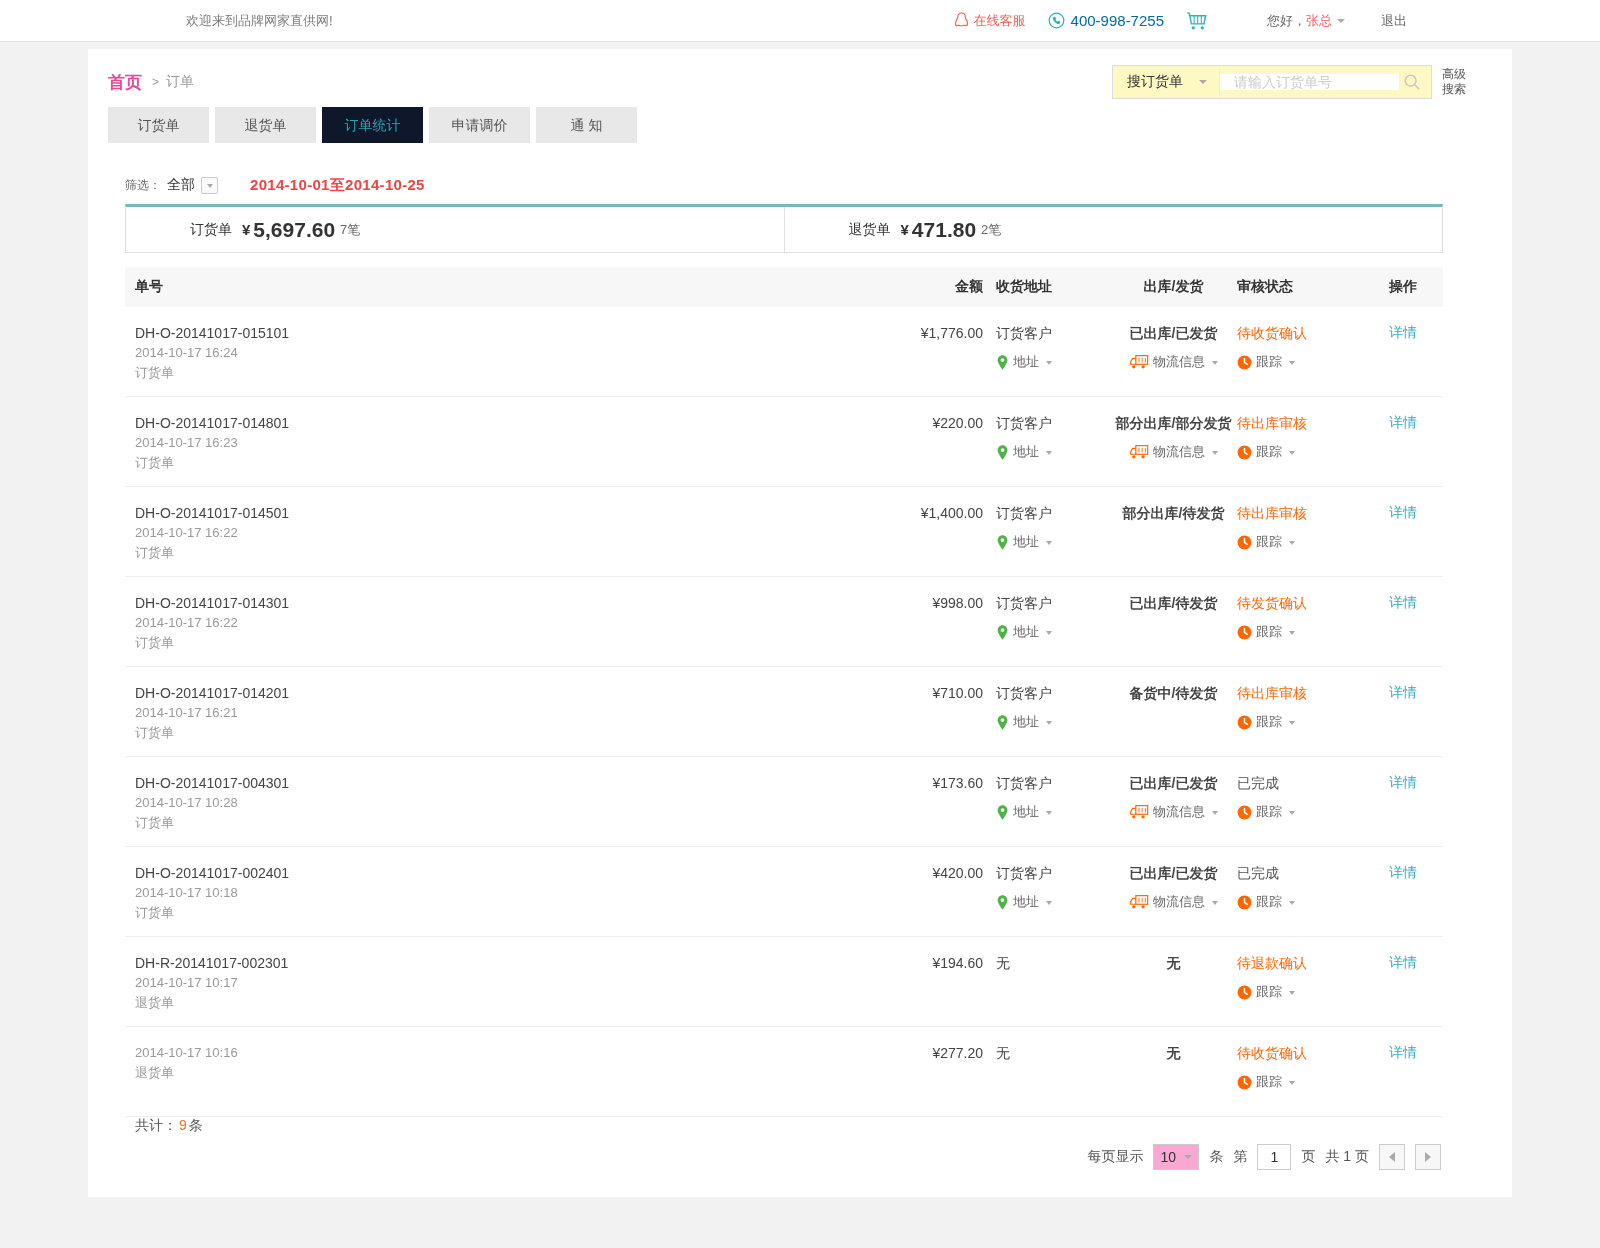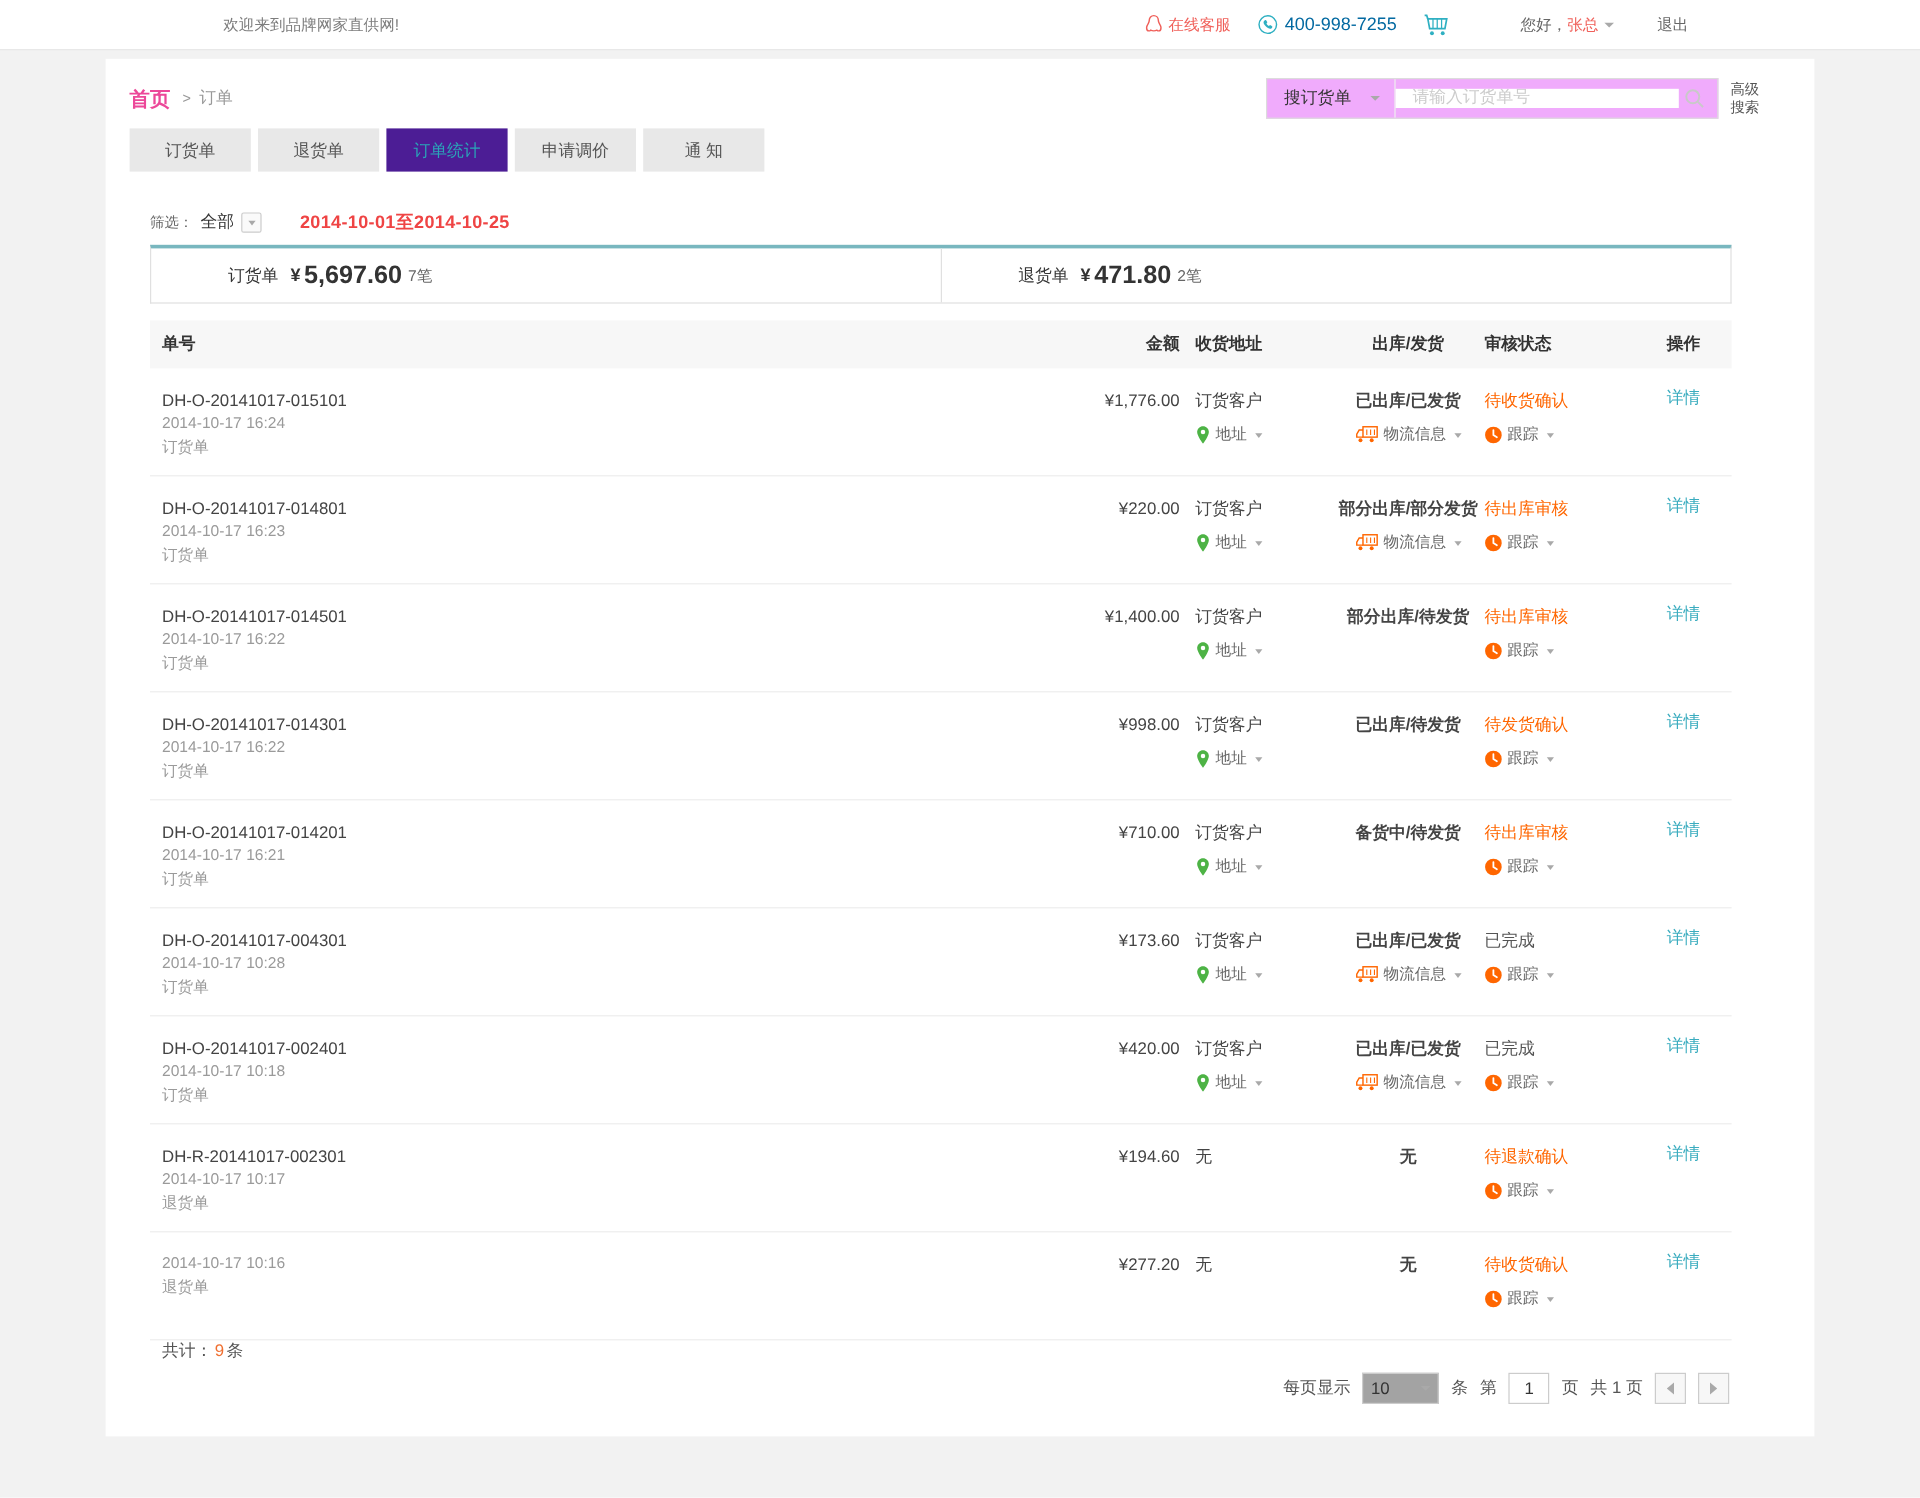--- a/index.html
+++ b/index.html
@@ -41,22 +41,22 @@
     display:flex; justify-content:space-between; align-items:center;
     padding:16px 46px 8px 20px;
   }
   .breadcrumb { display:flex; align-items:center; }
   .bc-home { font-size:17px; font-weight:bold; color:#ec4899; }
   .bc-sep { margin:0 7px 0 10px; color:#999; font-size:12px; }
   .bc-cur { font-size:14px; color:#999; }
 
   .search-area { display:flex; align-items:center; gap:10px; }
   .search-box {
-    width:377px; height:34px; border:1px solid #dcdcdc; background:#f0abfc;
-    display:flex; align-items:center;font-family:Liberation Serif, serif;
+    width:320px; height:34px; border:1px solid #dcdcdc; background:#fef9c3;
+    display:flex; align-items:center;
   }
   .search-cat {
     display:flex; align-items:center; padding:0 12px 0 14px;
     font-size:14px; color:#333; height:100%; border-right:1px solid #eee;
     white-space:nowrap;
   }
   .search-cat .caret { margin-left:16px; }
   .search-box input {
     flex:1; min-width:0; border:0; outline:0; padding:0 6px 0 14px;
     font-size:14px; color:#333; font-family:inherit;
@@ -64,21 +64,21 @@
   .search-box input::placeholder { color:#ccc; }
   .search-btn { border:0; background:none; padding:0 10px 0 4px; cursor:pointer; display:flex; }
   .adv-search { font-size:12px; color:#555; line-height:15px; display:flex; flex-direction:column; }
 
   
   .tabs { display:flex; gap:6px; padding:0 20px; }
   .tab {
     width:101px; height:36px; line-height:36px; text-align:center;
     background:#e8e8e8; color:#555; font-size:14px;
   }
-  .tab.active { background:#4c1d95; color:#2aa5b8; }
+  .tab.active { background:#0f172a; color:#2aa5b8; }
 
   
   .tab-content { padding:0 69px 0 37px; }
 
   .filter-row { display:flex; align-items:center; margin-top:32px; height:20px; }
   .f-label { font-size:12px; color:#666; }
   .f-value { font-size:14px; color:#333; margin-left:6px; }
   .f-caret-box {
     width:17px; height:17px; border:1px solid #ccc; background:#fafafa; border-radius:2px;
     display:inline-flex; align-items:center; justify-content:center; margin-left:6px;
@@ -129,21 +129,21 @@
   .status.done { color:#555; }
   .c6 { text-align:center; }
   .detail { color:#3aacbf; font-size:14px; }
 
   
   .tfoot { display:flex; justify-content:space-between; height:80px; padding:0 2px 0 10px; }
   .total { font-size:14px; color:#555; }
   .t-num { color:#f06f30; margin:0 2px; }
   .pager { display:flex; align-items:center; gap:10px; font-size:14px; color:#555; }
   .pg-select {
-    width:64px; height:26px; border:1px solid #ccc; background:#a3a3a3; color:#333;
+    width:46px; height:26px; border:1px solid #ccc; background:#f9a8d4; color:#333;
     display:flex; align-items:center; justify-content:space-between; padding:0 6px;
   }
   .pg-select .caret { margin-left:0; }
   .pg-input {
     width:34px; height:26px; border:1px solid #ccc; text-align:center;
     font-size:14px; color:#333; font-family:inherit; outline:none;
   }
   .pg-btn {
     width:26px; height:26px; border:1px solid #ccc; background:#f7f7f7;
     display:inline-flex; align-items:center; justify-content:center;

